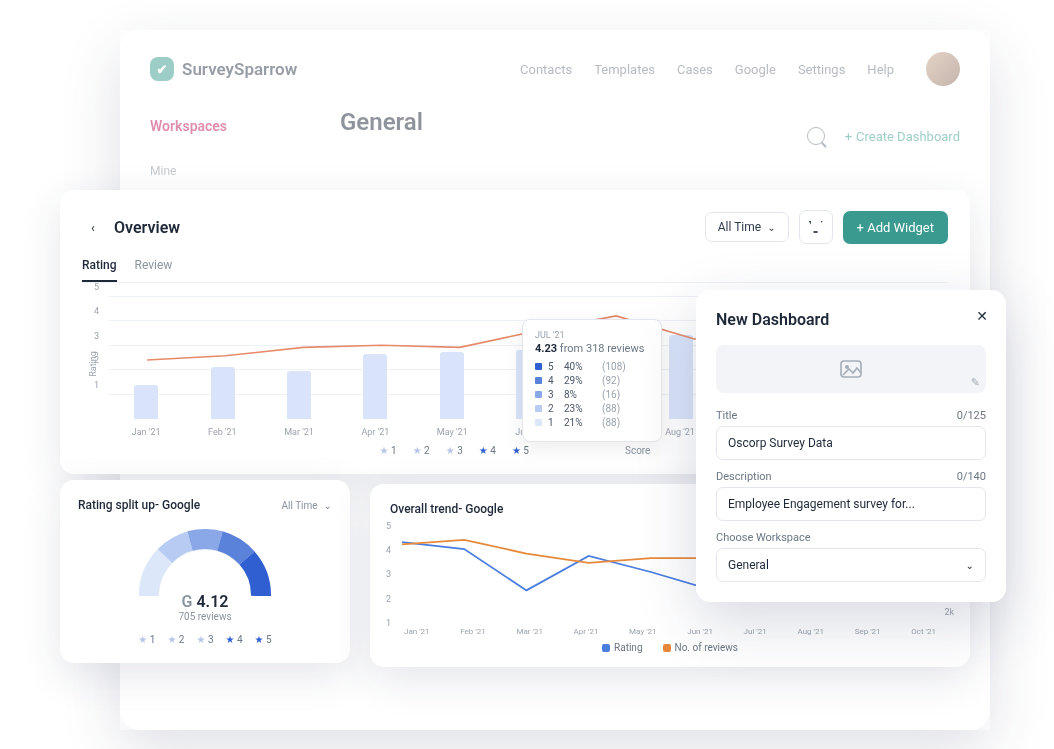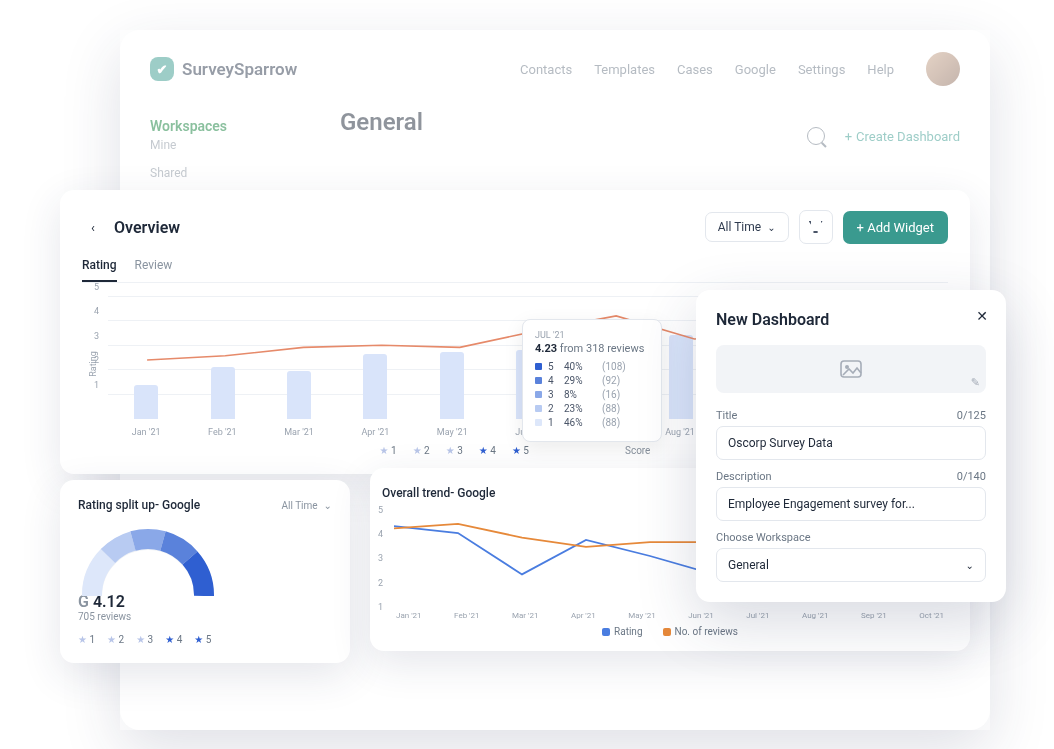--- a/index.html
+++ b/index.html
@@ -7,21 +7,21 @@
 .app-bg{position:absolute;left:120px;top:30px;width:870px;height:700px;background:#fff;border-radius:20px;box-shadow:0 20px 60px rgba(40,50,90,.15)}
 .topbar{display:flex;align-items:center;padding:22px 30px;gap:20px}
 .logo{display:flex;align-items:center;gap:8px;font-weight:600;font-size:17px;color:#2e3a4e}
 .logo-mark{width:24px;height:24px;border-radius:8px;background:#3a9a8f;display:flex;align-items:center;justify-content:center;color:#fff;font-size:13px}
 .nav{margin-left:auto;display:flex;gap:22px;font-size:13px;color:#6b7785}
 .nav span{cursor:pointer}
 .btn-primary{background:#3a9a8f;color:#fff;border:none;padding:9px 16px;border-radius:8px;font-size:13px;font-weight:500;cursor:pointer}
 .avatar{width:34px;height:34px;border-radius:50%;background:linear-gradient(135deg,#c9a58a,#8a6a5a);margin-left:12px}
 .main{display:flex;padding:0 30px}
 .sidebar{width:180px;padding-top:10px}
-.ws-title{font-size:14px;font-weight:600;color:#15803d;margin-bottom:4px}
+.ws-title{font-size:14px;font-weight:600;color:#be185d;margin-bottom:30px}
 .ws-item{font-size:12px;color:#8a94a0;margin-bottom:14px;cursor:pointer}
 .content{flex:1;padding-left:10px}
 .page-title{font-size:24px;font-weight:600;color:#1e2838;margin-bottom:28px}
 .row{display:flex;align-items:center;gap:18px;font-size:13px;color:#6b7785}
 .row .grow{flex:1}
 .status-active{color:#1e2838;font-weight:500}
 .dropdown{display:flex;align-items:center;gap:6px;cursor:pointer}
 .chev{font-size:10px}
 .search-ic{width:18px;height:18px;border:1.6px solid #6b7785;border-radius:50%;position:relative;cursor:pointer}
 .search-ic:after{content:'';position:absolute;width:6px;height:1.6px;background:#6b7785;bottom:-2px;right:-3px;transform:rotate(45deg)}
@@ -60,27 +60,27 @@
 .sq{width:7px;height:7px;border-radius:1px}
 .legend{display:flex;justify-content:center;gap:16px;margin-top:8px;font-size:10px;color:#6b7785}
 .star{color:#b8c5e8}
 .star.f{color:#2f5fd1}
 .leg-lab{color:#8a94a0;margin-left:80px}
 
 
 .rating-card{position:absolute;left:60px;top:480px;width:290px;background:#fff;border-radius:14px;box-shadow:0 12px 40px rgba(40,50,90,.12);padding:18px}
 .card-head{display:flex;align-items:center;font-size:12px;color:#1e2838;font-weight:500}
 .card-head .r{margin-left:auto;font-size:10px;color:#8a94a0;font-weight:400}
-.gauge-wrap{display:flex;flex-direction:column;align-items:flex-start;margin-top:14px}
+.gauge-wrap{display:flex;flex-direction:column;align-items:center;margin-top:14px}
 .gauge{width:140px;height:70px;position:relative}
 .gscore{font-size:16px;font-weight:600;color:#1e2838;margin-top:-4px}
 .gsub{font-size:10px;color:#8a94a0}
 .leg2{display:flex;gap:12px;margin-top:12px;font-size:10px;color:#6b7785;justify-content:center}
 
-.trend-card{position:absolute;left:370px;top:468px;width:600px;background:#fff;border-radius:14px;box-shadow:0 12px 40px rgba(40,50,90,.12);padding:18px 12px 14px}
+.trend-card{position:absolute;left:370px;top:484px;width:600px;background:#fff;border-radius:14px;box-shadow:0 12px 40px rgba(40,50,90,.12);padding:18px 20px 14px}
 .trend-chart{position:relative;height:110px;margin-top:10px}
 .yr{position:absolute;right:-4px;font-size:9px;color:#9aa3af;transform:translateY(-50%)}
 .yl{position:absolute;left:-4px;font-size:9px;color:#9aa3af;transform:translateY(-50%)}
 .xlab2{position:absolute;left:14px;right:14px;bottom:0;display:flex;justify-content:space-between;font-size:8px;color:#9aa3af}
 .trend-leg{display:flex;justify-content:center;gap:20px;margin-top:6px;font-size:10px;color:#6b7785}
 .dot{width:8px;height:8px;border-radius:2px;display:inline-block;margin-right:4px;vertical-align:middle}
 
 
 .modal{position:absolute;right:48px;top:290px;width:310px;background:#fff;border-radius:14px;box-shadow:0 20px 60px rgba(40,50,90,.18);padding:20px}
 .mtitle{font-size:16px;font-weight:600;color:#1e2838}
@@ -240,21 +240,21 @@
           </div>
           <div class="tt-row">
             <span class="sq" style="background:#b8cbf2"></span>
             <span style="width:10px">2</span>
             <span style="width:32px">23%</span>
             <span style="color:#9aa3af">(88)</span>
           </div>
           <div class="tt-row">
             <span class="sq" style="background:#dde7fa"></span>
             <span style="width:10px">1</span>
-            <span style="width:32px">46%</span>
+            <span style="width:32px">21%</span>
             <span style="color:#9aa3af">(88)</span>
           </div>
         </div>
     </div>
   </div>
   <div class="legend">
     <span><span class="star">★</span> <span>1</span></span>
     <span><span class="star">★</span> <span>2</span></span>
     <span><span class="star">★</span> <span>3</span></span>
     <span><span class="star f">★</span> <span>4</span></span>

